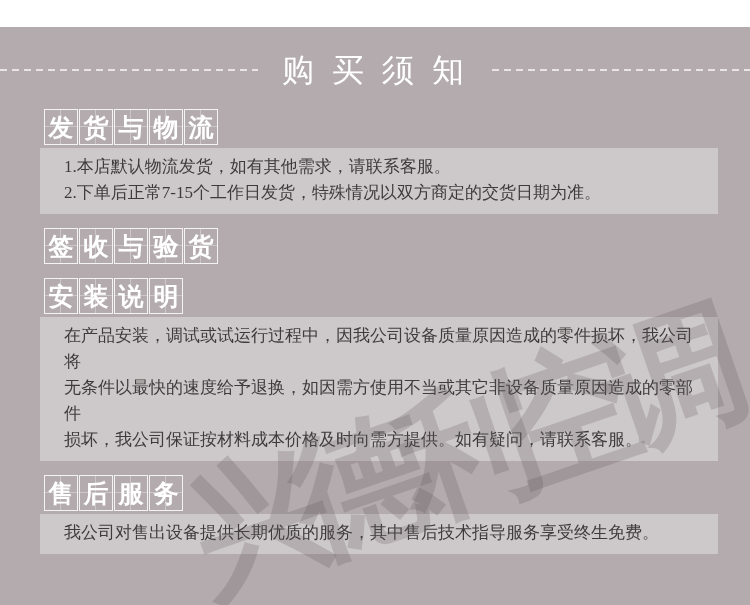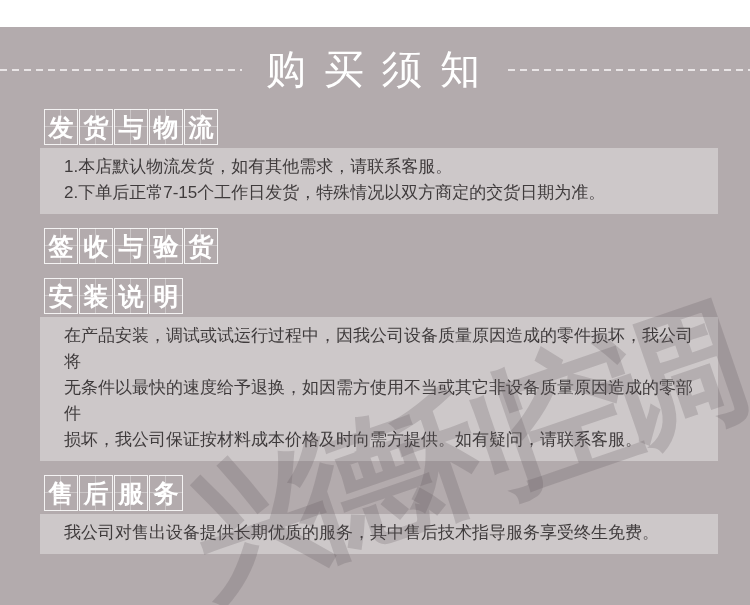--- a/index.html
+++ b/index.html
@@ -5,34 +5,34 @@
   html,body{margin:0;padding:0;}
   body{font-family:"Liberation Sans",sans-serif;}
   .page{position:relative;width:750px;height:605px;background:#ffffff;overflow:hidden;}
   .main{position:absolute;left:0;top:27px;width:750px;height:578px;background:#b3abad;overflow:hidden;}
 
   
   .title-row{display:flex;align-items:center;margin-top:18px;height:50px;}
   .dash-line{flex:1;height:2px;opacity:.85;
     background:repeating-linear-gradient(to right,#f2eff0 0,#f2eff0 7px,transparent 7px,transparent 12px);}
   .page-title{margin:0 10px;font-family:"Liberation Serif","DejaVu Serif",serif;font-weight:400;
-    font-size:40px;color:#ffffff;letter-spacing:18px;padding-left:14px;white-space:nowrap;line-height:50px;}
+    font-size:32px;color:#ffffff;letter-spacing:18px;padding-left:14px;white-space:nowrap;line-height:50px;}
 
   
   .sec-label{margin:14px 0 0 44px;display:flex;}
   .char-box{width:32px;height:34px;margin-right:1px;border:1px solid rgba(255,255,255,.85);
     display:flex;align-items:center;justify-content:center;
     font-size:25px;font-weight:bold;color:#ffffff;line-height:1;
     background-image:
       linear-gradient(90deg,transparent 15px,rgba(255,255,255,.32) 15px,rgba(255,255,255,.32) 16px,transparent 16px),
       linear-gradient(180deg,transparent 16px,rgba(255,255,255,.32) 16px,rgba(255,255,255,.32) 17px,transparent 17px);}
 
   
   .sec-body{margin:3px 32px 0 40px;background:#cdc8c9;color:#3f3b3c;
-    padding:6px 24px 8px 24px;font-size:17px;line-height:26px;white-space:pre-line;}
+    padding:6px 24px 8px 24px;font-size:17px;line-height:26px;white-space:pre-line;font-family:Liberation Serif, serif;}
 
   
   .watermark{position:absolute;left:170px;top:450px;font-size:140px;font-weight:900;line-height:1;
     color:rgba(93,83,86,.22);letter-spacing:-30px;white-space:nowrap;
     transform:rotate(-19deg);transform-origin:0 0;pointer-events:none;}
 </style>
 </head>
 <body>
 
 <div class="page">

